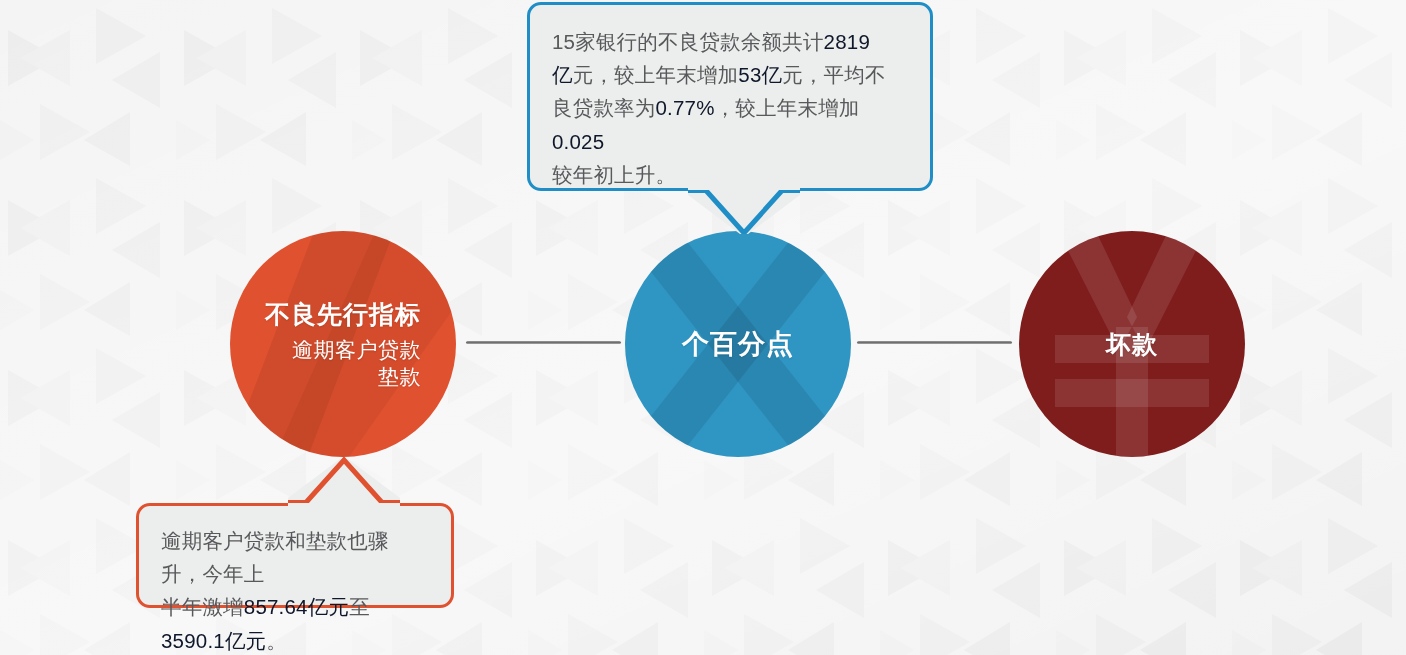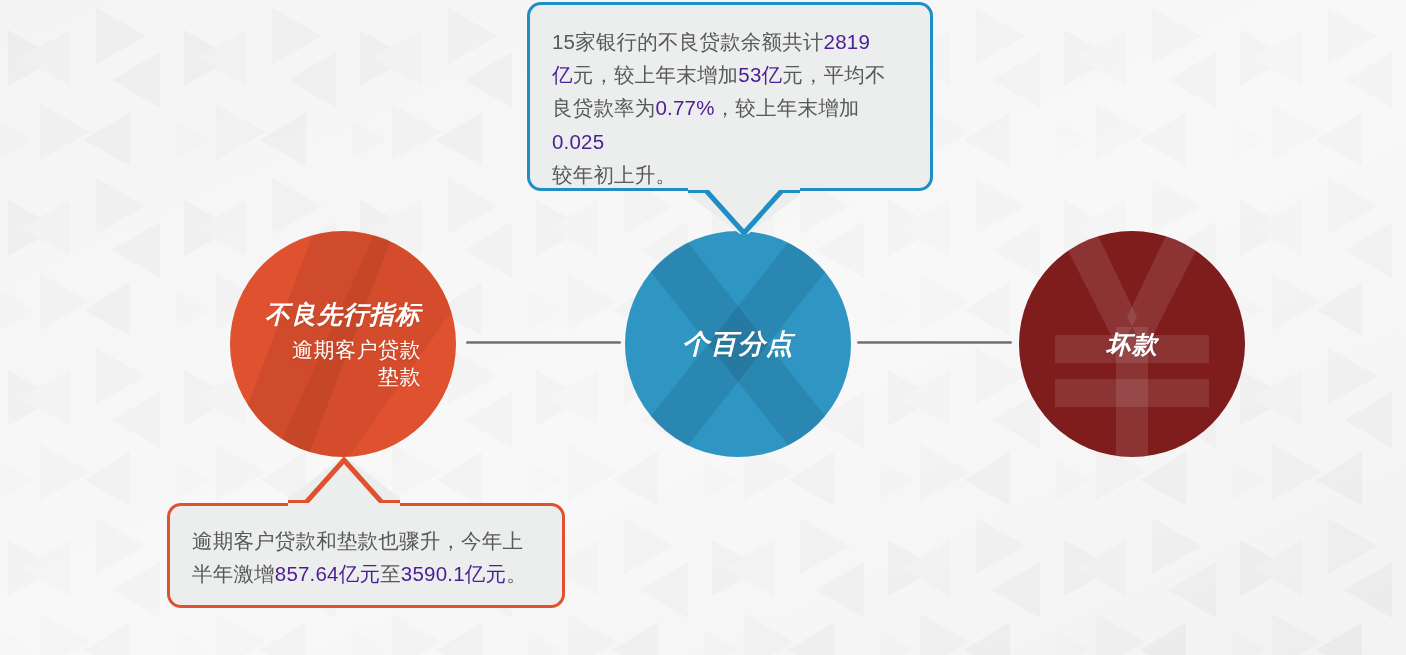--- a/index.html
+++ b/index.html
@@ -65,21 +65,20 @@
     position: relative;
     z-index: 2;
     line-height: 1.28;
     text-shadow: 0 1px 2px rgba(0,0,0,0.12);
   }
   .node-title {
     font-size: 25px;
     font-weight: bold;
     letter-spacing: 1px;
     white-space: nowrap;
-    font-style: italic;
   }
   .node-sub {
     font-size: 21px;
     font-weight: normal;
     letter-spacing: 0.5px;
     margin-top: 7px;
   }
   .node-sub-line { display: block; white-space: nowrap; text-align: right; }
 
   #circle-indicator { left: 230px; top: 231px; background-color: #e0512f; }
@@ -97,40 +96,39 @@
     border-style: solid;
     border-width: 3px;
     border-radius: 14px;
   }
   .callout-text {
     font-size: 20.5px;
     line-height: 1.62;
     color: #58595b;
     letter-spacing: 0.2px;
   }
-  .hl { color: #4c1d95; text-align: center; }
+  .hl { color: #0f172a; text-align: center; }
 
   #callout-npl {
     left: 527px;
     top: 2px;
     width: 406px;
     height: 189px;
     border-color: #1f8ec7;
     padding: 20px 22px 0 22px;
   }
   #callout-npl .callout-text { display: block; }
 
   #callout-overdue {
     left: 136px;
     top: 503px;
-    width: 398px;
+    width: 318px;
     height: 105px;
     border-color: #e0512f;
     padding: 18px 22px 0 22px;
-    margin-left: 31px;
   }
 
   
   .tail {
     position: absolute;
     pointer-events: none;
   }
   #tail-npl {
     left: 688px;
     top: 186px;

